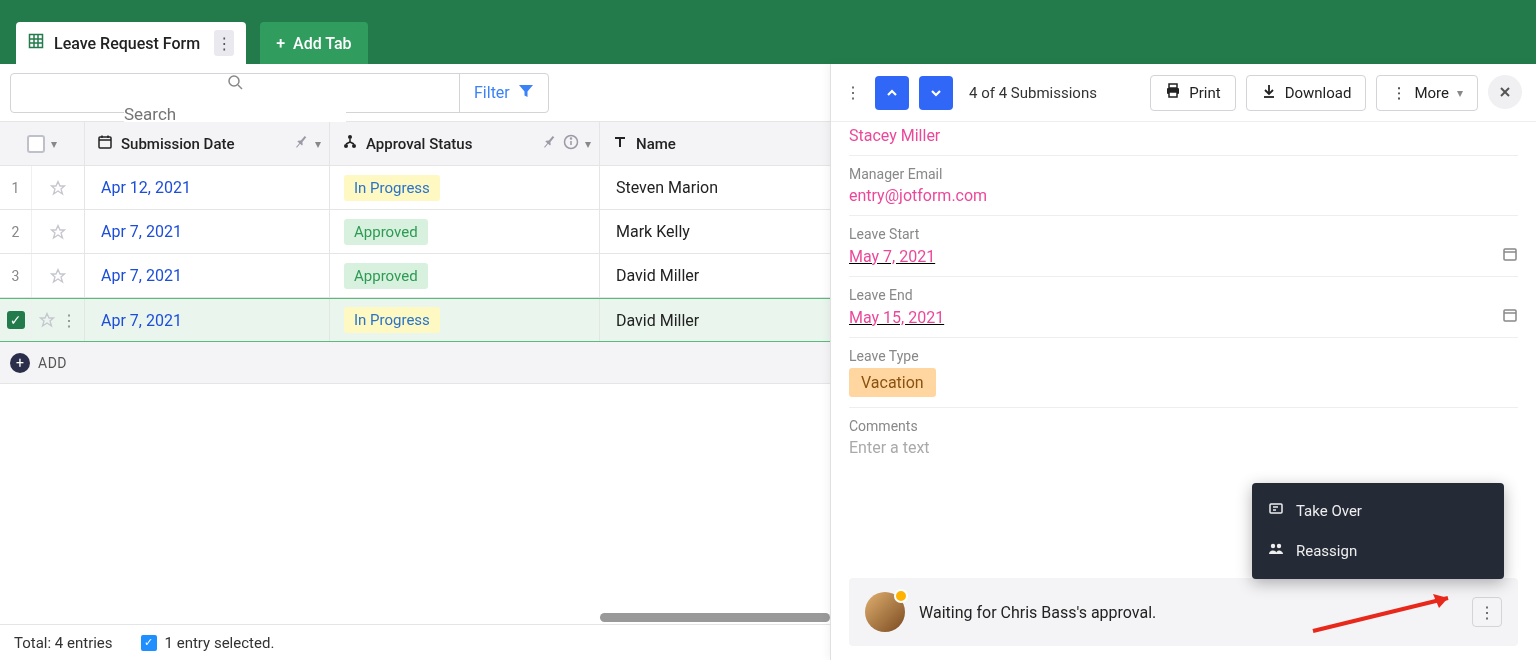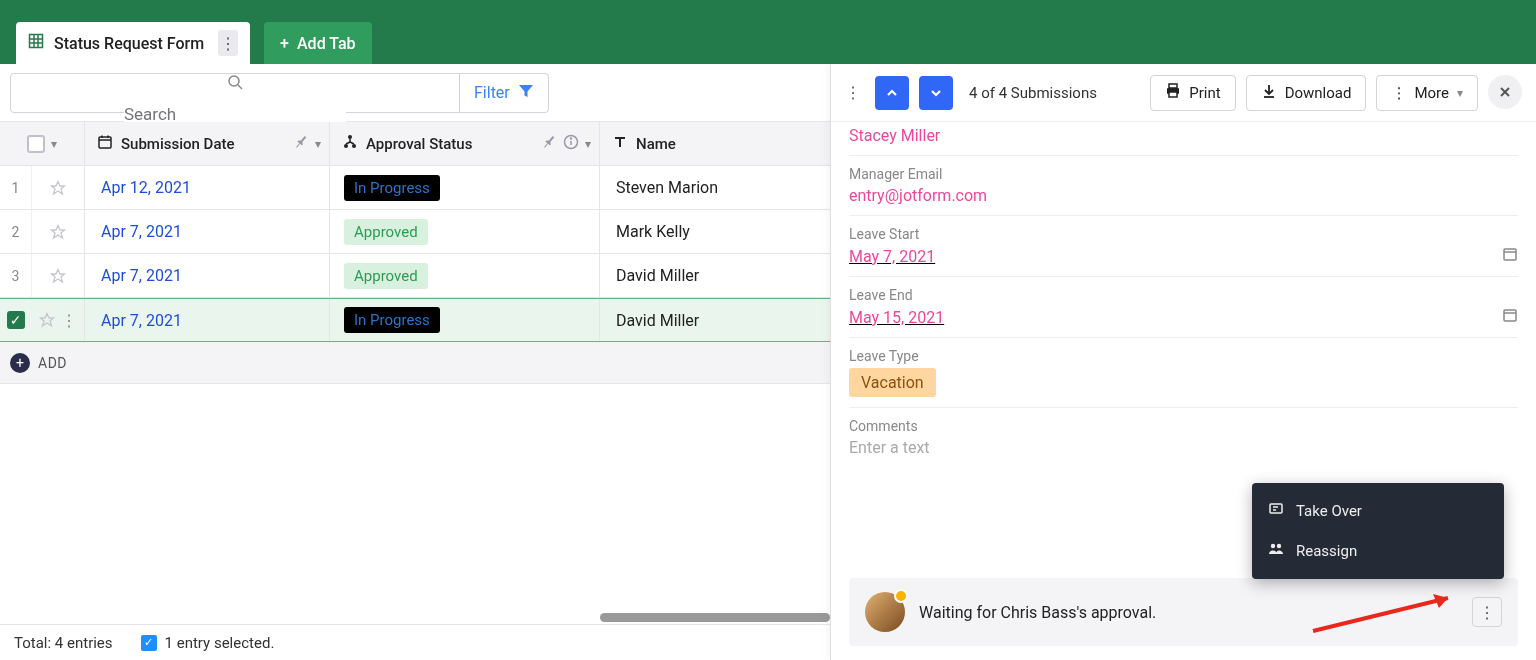--- a/index.html
+++ b/index.html
@@ -24,21 +24,21 @@
   .col-name { flex: 1; display: flex; align-items: center; padding-left: 12px; gap: 8px; font-size: 15px; font-weight: 500; color: #222; position: relative; }
   .col-icons { margin-left: auto; display: flex; align-items: center; gap: 6px; padding-right: 8px; color: #9a9aa6; }
   .grid-row { display: flex; height: 44px; border-bottom: 1px solid #e5e5e5; background: #fff; }
   .grid-row.selected { background: #eaf6ed; border-top: 1px solid #5cb97d; border-bottom: 1px solid #5cb97d; }
   .row-num { width: 32px; display: flex; align-items: center; justify-content: center; color: #888; font-size: 14px; border-right: 1px solid #f0f0f0; }
   .row-star { width: 53px; display: flex; align-items: center; justify-content: center; color: #c6c6cf; border-right: 1px solid #e5e5e5; gap: 4px; }
   .row-cell-date { width: 245px; display: flex; align-items: center; padding-left: 16px; font-size: 16px; color: #1d4ed8; border-right: 1px solid #e5e5e5; }
   .row-cell-status { width: 270px; display: flex; align-items: center; padding-left: 14px; border-right: 1px solid #e5e5e5; }
   .row-cell-name { flex: 1; display: flex; align-items: center; padding-left: 16px; font-size: 16px; color: #222; }
   .badge { padding: 4px 10px; border-radius: 3px; font-size: 15px; }
-  .badge.progress { background: #000000; color: #2a73c9; }
+  .badge.progress { background: #fef9c3; color: #2a73c9; }
   .badge.approved { background: #d7f1de; color: #2e9a54; }
   .add-row { height: 42px; display: flex; align-items: center; padding-left: 10px; gap: 8px; background: #f4f4f7; border-bottom: 1px solid #e5e5e5; }
   .add-circle { width: 20px; height: 20px; border-radius: 50%; background: #2b2e4a; color: #fff; display: flex; align-items: center; justify-content: center; font-size: 14px; }
   .add-text { font-size: 14px; color: #555; letter-spacing: 0.5px; }
   .checkbox { width: 18px; height: 18px; border: 2px solid #c0c0ca; border-radius: 3px; background: #fff; }
   .checkbox.checked { background: #237b4b; border-color: #237b4b; color: #fff; display: flex; align-items: center; justify-content: center; }
   .chev-down { color: #888; font-size: 12px; }
   .status-bar { position: absolute; bottom: 0; left: 0; right: 0; height: 36px; border-top: 1px solid #e5e5e5; display: flex; align-items: center; padding: 0 14px; gap: 28px; font-size: 15px; color: #333; background: #fff; }
   .status-sel { display: flex; align-items: center; gap: 8px; }
   .status-check { width: 16px; height: 16px; background: #1f8eff; border-radius: 2px; color: #fff; display: flex; align-items: center; justify-content: center; font-size: 11px; }
@@ -80,21 +80,21 @@
   <div class="tab-active">
     <span class="tab-icon">
       <svg class="ico" viewBox="0 0 16 16" fill="none" stroke="currentColor" stroke-width="1.5">
           <rect x="1.5" y="1.5" width="13" height="13"></rect>
           <line x1="1.5" y1="6" x2="14.5" y2="6"></line>
           <line x1="1.5" y1="10" x2="14.5" y2="10"></line>
           <line x1="6" y1="1.5" x2="6" y2="14.5"></line>
           <line x1="10" y1="1.5" x2="10" y2="14.5"></line>
         </svg>
     </span>
-    <span class="tab-label">Status Request Form</span>
+    <span class="tab-label">Leave Request Form</span>
     <span class="tab-menu">⋮</span>
   </div>
   <div class="add-tab">
     <span>+</span>
     <span>Add Tab</span>
   </div>
 </div>
 
 <div class="toolbar">
   <div class="search-wrap">

